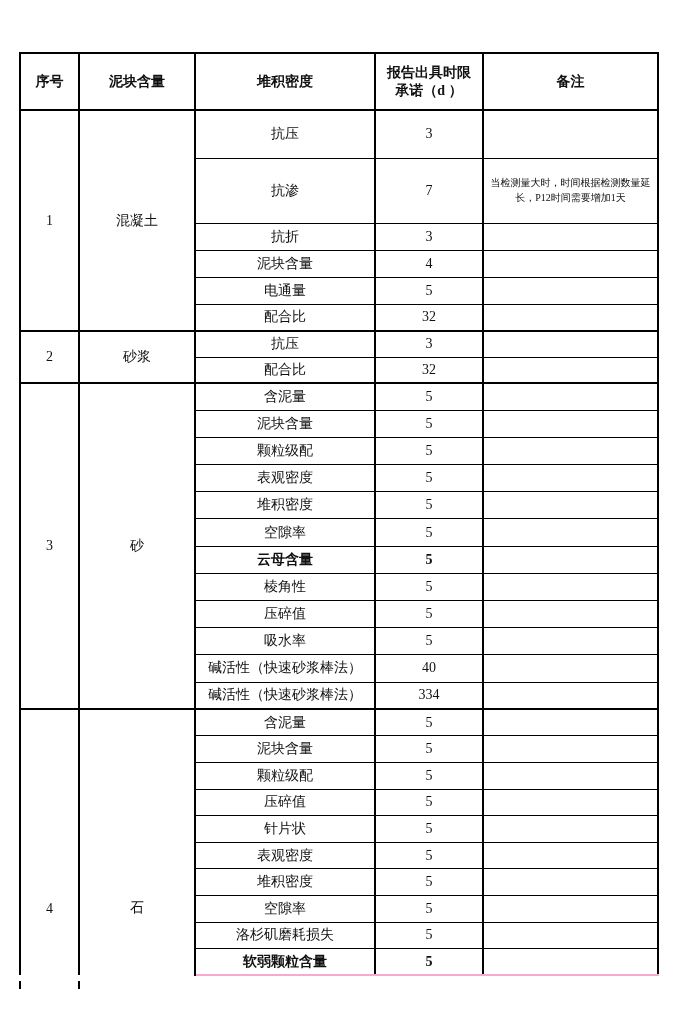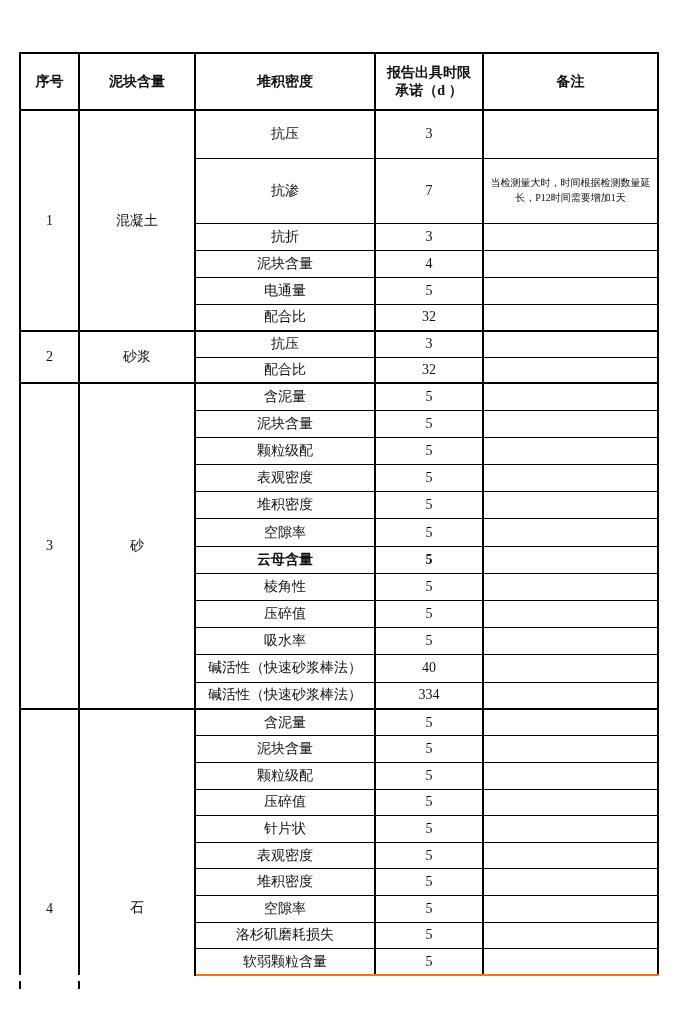--- a/index.html
+++ b/index.html
@@ -19,21 +19,21 @@
   th,td{
     border:1px solid #000;border-left-width:2px;border-right-width:2px;
     text-align:center;vertical-align:middle;
     font-size:14px;padding:0;overflow:hidden;
   }
   thead th{
     height:55px;font-weight:bold;border-bottom:2px solid #000;
     line-height:1.25;
   }
   tr.section-start td{border-top-width:2px;margin-left:31px;}
-  tr.last-row td{border-bottom:2px solid #f97316;}
+  tr.last-row td{border-bottom:2px solid #f9a8d4;font-weight:bold;}
   td.no-bottom{border-bottom:none !important;}
   td.offset-label{vertical-align:bottom;padding-bottom:58px;}
   td.note-cell{font-size:10px;line-height:1.42;padding:2px 6px;}
   td.days-cell{font-size:14px;}
   .tail{position:absolute;width:2px;height:8px;background:#000;}
   .tail-a{left:19px;top:981px;}
   .tail-b{left:78px;top:981px;}
 </style>
 </head>
 <body>

